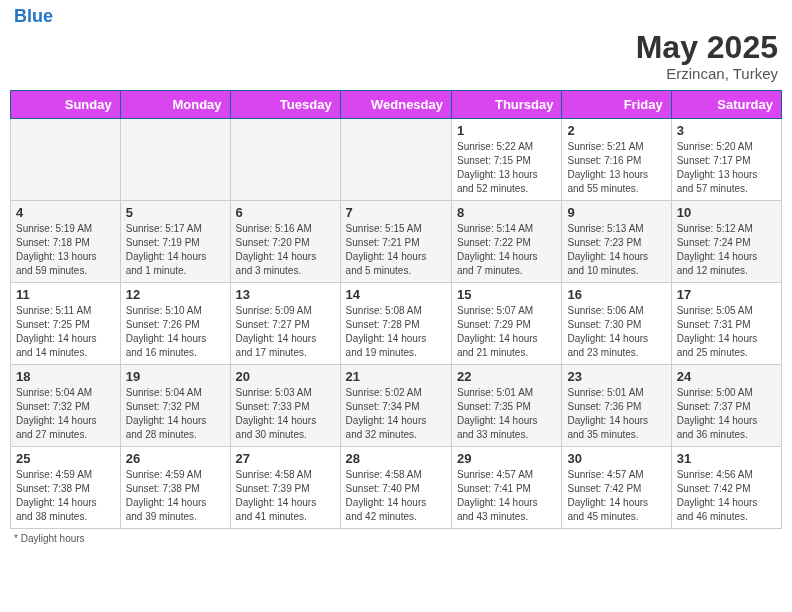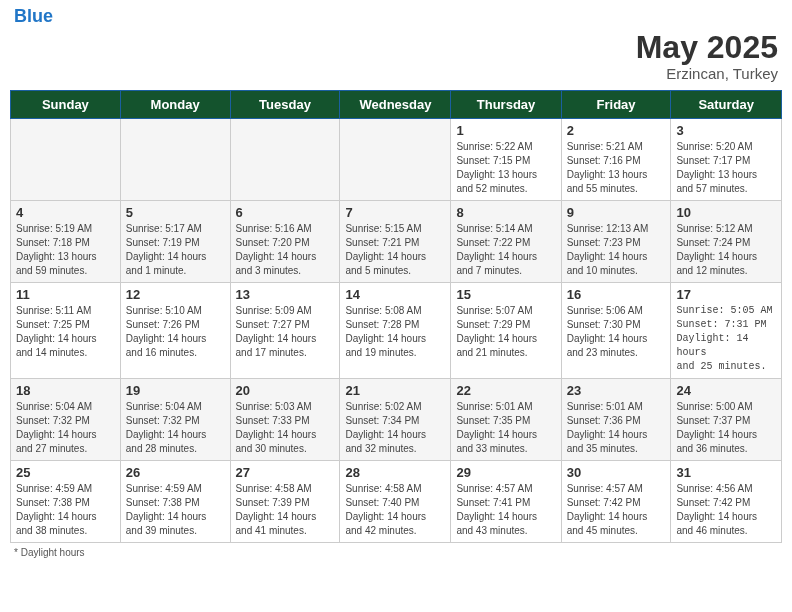--- a/index.html
+++ b/index.html
@@ -50,26 +50,26 @@
     .location-title {
       font-size: 15px;
       color: #555;
     }
     .calendar-table {
       width: 100%;
       border-collapse: collapse;
       border: 1px solid #ccc;
     }
     .calendar-table th {
-      background-color: #14532d;
+      background-color: #d946ef;
       color: #fff;
       font-size: 13px;
       font-weight: bold;
-      padding: 6px 0;
-      text-align: center;
+      padding: 6px 8px;
+      text-align: right;
       border: 1px solid #1a5fa0;
     }
     .calendar-table td {
       vertical-align: top;
       padding: 4px 5px;
       border: 1px solid #ccc;
       font-size: 10.5px;
       color: #333;
       width: 113px;
       min-height: 80px;
@@ -190,21 +190,21 @@
         </td>
         <td>
           <span class="day-number">8</span>
           <div class="day-info" style="white-space: pre-line;">Sunrise: 5:14 AM
 Sunset: 7:22 PM
 Daylight: 14 hours
 and 7 minutes.</div>
         </td>
         <td>
           <span class="day-number">9</span>
-          <div class="day-info" style="white-space: pre-line;">Sunrise: 12:13 AM
+          <div class="day-info" style="white-space: pre-line;">Sunrise: 5:13 AM
 Sunset: 7:23 PM
 Daylight: 14 hours
 and 10 minutes.</div>
         </td>
         <td>
           <span class="day-number">10</span>
           <div class="day-info" style="white-space: pre-line;">Sunrise: 5:12 AM
 Sunset: 7:24 PM
 Daylight: 14 hours
 and 12 minutes.</div>
@@ -248,21 +248,21 @@
         </td>
         <td>
           <span class="day-number">16</span>
           <div class="day-info" style="white-space: pre-line;">Sunrise: 5:06 AM
 Sunset: 7:30 PM
 Daylight: 14 hours
 and 23 minutes.</div>
         </td>
         <td>
           <span class="day-number">17</span>
-          <div class="day-info" style="white-space: pre-line; font-family: Liberation Mono, monospace;">Sunrise: 5:05 AM
+          <div class="day-info" style="white-space: pre-line;">Sunrise: 5:05 AM
 Sunset: 7:31 PM
 Daylight: 14 hours
 and 25 minutes.</div>
         </td>
       </tr>
       <tr class="row-even">
         <td>
           <span class="day-number">18</span>
           <div class="day-info" style="white-space: pre-line;">Sunrise: 5:04 AM
 Sunset: 7:32 PM

